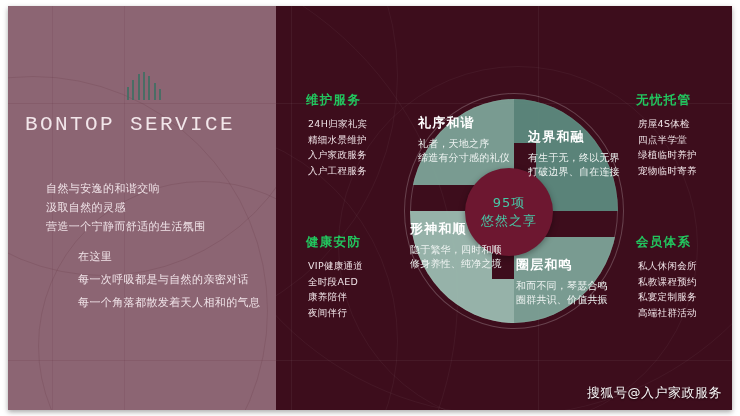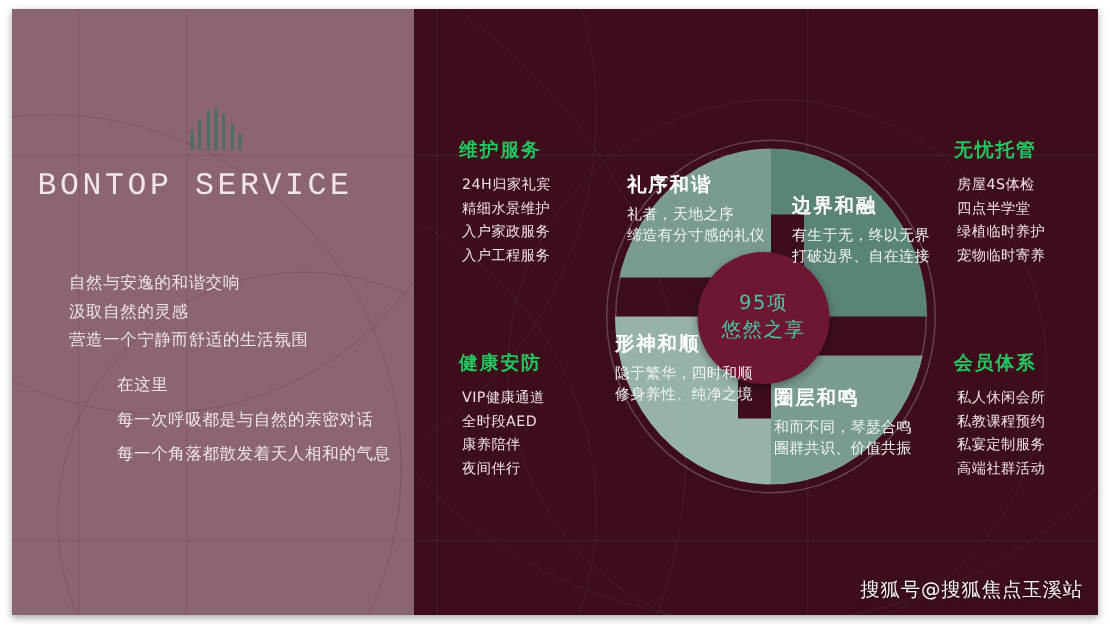--- a/index.html
+++ b/index.html
@@ -353,15 +353,15 @@
       <div class="q-sub">修身养性、纯净之境</div>
     </div>
 
     <div class="quad" id="q-br">
       <div class="q-title">圈层和鸣</div>
       <div class="q-sub">和而不同，琴瑟合鸣</div>
       <div class="q-sub">圈群共识、价值共振</div>
     </div>
   </div>
 
-  <div id="watermark">搜狐号@搜狐焦点玉溪站</div>
+  <div id="watermark">搜狐号@入户家政服务</div>
 
 </div>
 
 </body></html>

